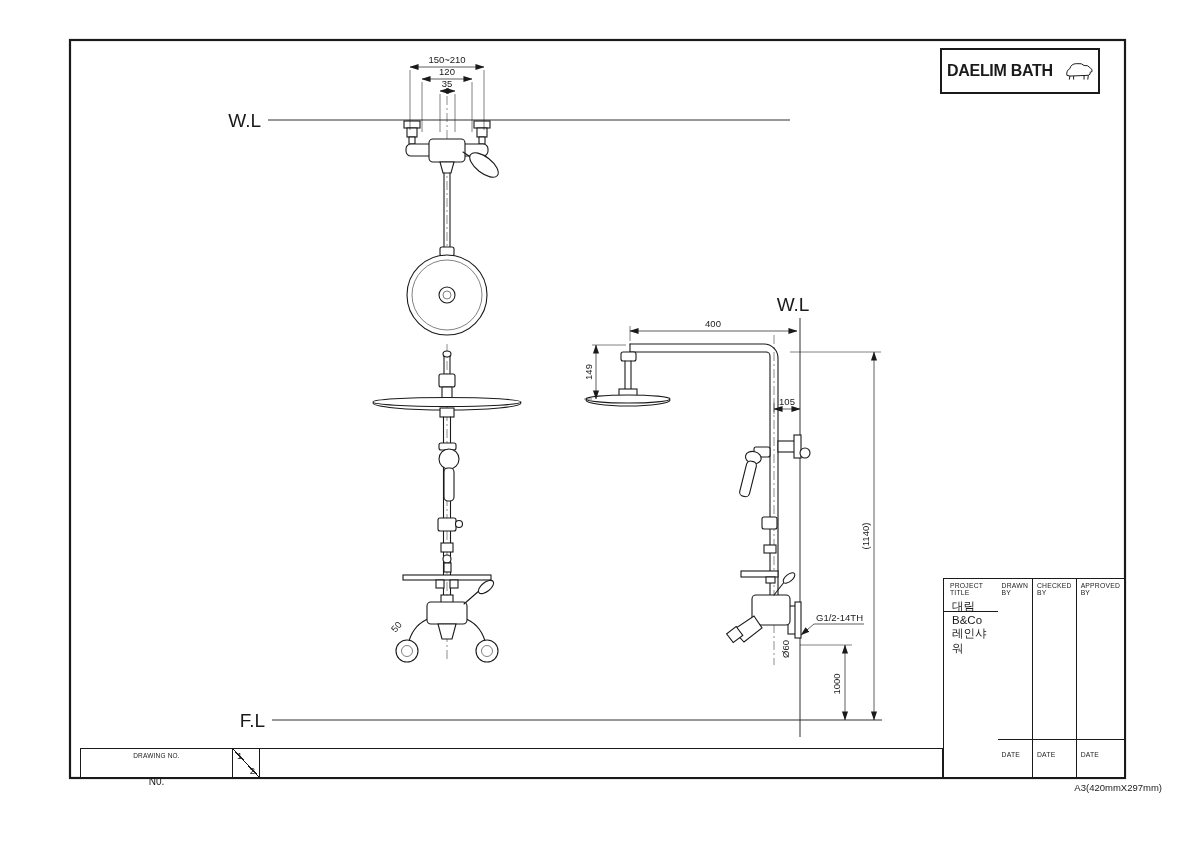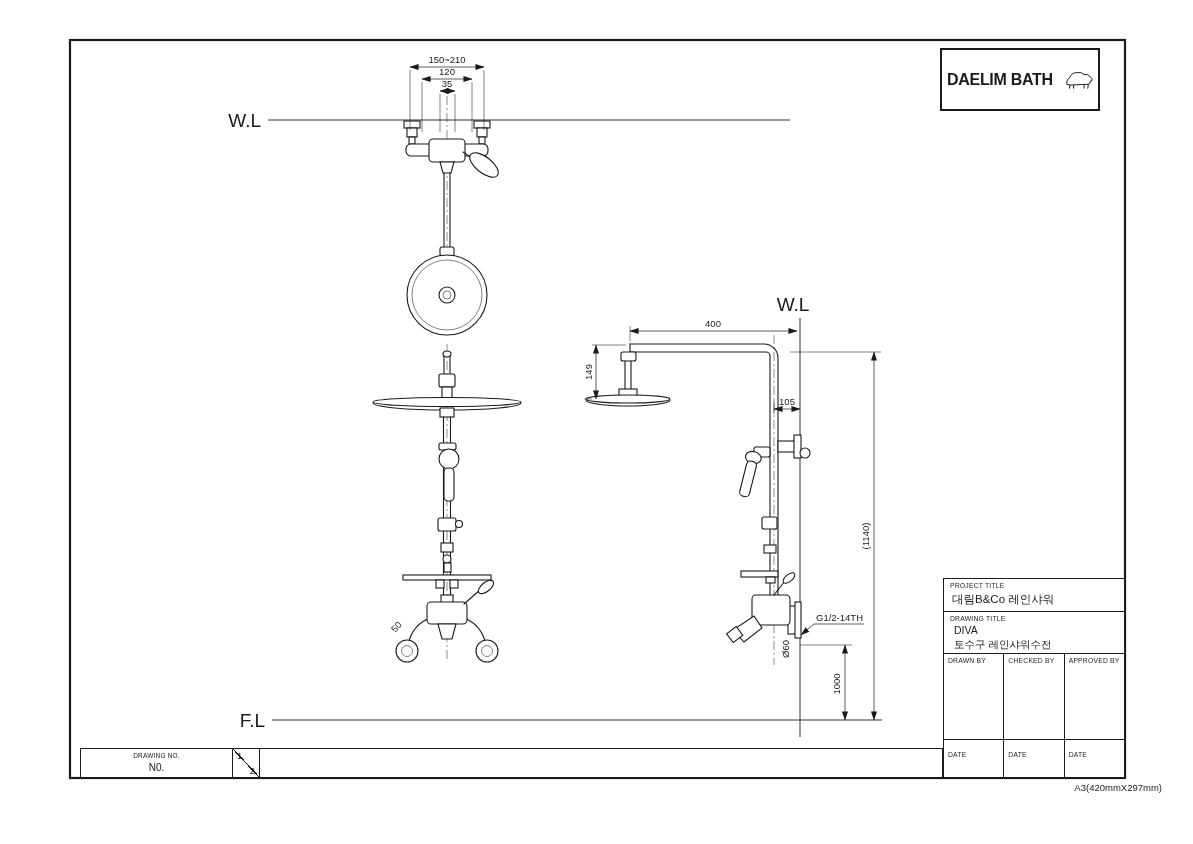--- a/index.html
+++ b/index.html
@@ -10,41 +10,41 @@
   svg.cad{position:absolute;left:0;top:0}
   .ol{stroke:#1a1a1a;fill:none;stroke-width:1.1;stroke-linecap:round}
   .olf{stroke:#1a1a1a;fill:#fff;stroke-width:1.1}
   .thin{stroke:#1a1a1a;fill:none;stroke-width:0.55}
   .dim{stroke:#1a1a1a;fill:none;stroke-width:0.7}
   .ref{stroke:#1a1a1a;fill:none;stroke-width:0.9}
   .cl{stroke:#1a1a1a;fill:none;stroke-width:0.5;stroke-dasharray:9 3 2 3}
   text{font-family:"Liberation Sans",sans-serif;fill:#1a1a1a}
   .dt{font-size:9.5px}
   .big{font-size:19px}
-  .logo-box{left:940px;top:48px;width:160px;height:63px;border:2.2px solid #1a1a1a;
+  .logo-box{left:940px;top:48px;width:160px;height:46px;border:2.2px solid #1a1a1a;
             background:#fff;display:flex;align-items:center;gap:12px;padding:15px 5px}
   .logo-text{font-weight:bold;font-size:16px;letter-spacing:-0.3px;white-space:nowrap}
   .rtb{left:943px;top:578px;width:182px;height:200px;border:1.1px solid #1a1a1a;
-       background:#fff;display:flex;flex-direction:column}
+       background:#fff;display:flex;}
   .rtb-sec{border-bottom:1.1px solid #1a1a1a;padding:3px 6px 0}
   .lbl{font-size:6.8px;letter-spacing:0.2px}
   .rtb-sec .val{font-size:11.5px;padding:3px 0 0 2px}
   .rtb-sec .val.sm{font-size:10.5px;padding:2px 0 0 4px}
   .sec-project{height:33px}
   .sec-title{height:42px}
   .sec-code{height:24px}
   .rtb-sign{flex:1;display:flex}
   .sign-col{flex:1;border-right:1.1px solid #1a1a1a;display:flex;flex-direction:column}
   .sign-col:last-child{border-right:none}
   .sign-col .head{padding:3px 4px}
   .date-cell{margin-top:auto;border-top:1.1px solid #1a1a1a;height:38px;padding:3px 4px}
   .btb{left:80px;top:748px;width:863px;height:30px;border:1.3px solid #1a1a1a;background:#fff;display:flex}
   .btb-no{width:152px;border-right:1.1px solid #1a1a1a;text-align:center;padding-top:3px}
   .btb-no .lbl{font-size:6.5px}
-  .btb-no .val{font-size:10px;margin-top:3px}
+  .btb-no .val{font-size:10px;margin-top:17px}
   .btb-sheet{width:27px;border-right:1.1px solid #1a1a1a;position:relative;
      background:linear-gradient(to top right,transparent calc(50% - 0.6px),#1a1a1a calc(50% - 0.6px),#1a1a1a calc(50% + 0.6px),transparent calc(50% + 0.6px))}
   .btb-sheet .s1{position:absolute;left:4px;top:1px;font-size:9.5px}
   .btb-sheet .s2{position:absolute;right:4px;bottom:1px;font-size:9.5px}
   .btb-title{flex:1;display:flex;align-items:center;padding-left:12px;font-size:15px}
   .sheet-note{left:1040px;top:782px;width:122px;text-align:right;font-size:9.5px}
 </style>
 </head>
 <body>
 
@@ -258,25 +258,20 @@
     <svg viewBox="0 0 46 34" width="44" height="32">
       <path d="M3,24 Q2,16 8,13 Q10,5 19,5 Q28,4 31,8 Q38,7 41,12 Q45,14 44,18 L41,19 Q42,23 38,24 L14,25 Q8,26 3,24 Z" fill="none" stroke="#1a1a1a" stroke-width="1.6"></path>
       <path d="M8,25 L7,31 M14,25 L14,31 M31,24 L31,31 M38,24 L37,31" stroke="#1a1a1a" stroke-width="1.6" fill="none"></path>
     </svg>
   </div>
 
   <div class="rtb abs">
     <div class="rtb-sec sec-project">
       <div class="lbl">PROJECT TITLE</div>
       <div class="val">대림B&amp;Co 레인샤워</div>
-    </div>
-    <div class="rtb-sec sec-title">
-      <div class="lbl">DRAWING TITLE</div>
-      <div class="val sm">DIVA</div>
-      <div class="val sm">토수구 레인샤워수전</div>
     </div>
     <div class="rtb-sign">
       <div class="sign-col">
         <div class="lbl head">DRAWN BY</div>
         <div class="date-cell">
           <span class="lbl">DATE</span>
         </div>
       </div>
       <div class="sign-col">
         <div class="lbl head">CHECKED BY</div>

